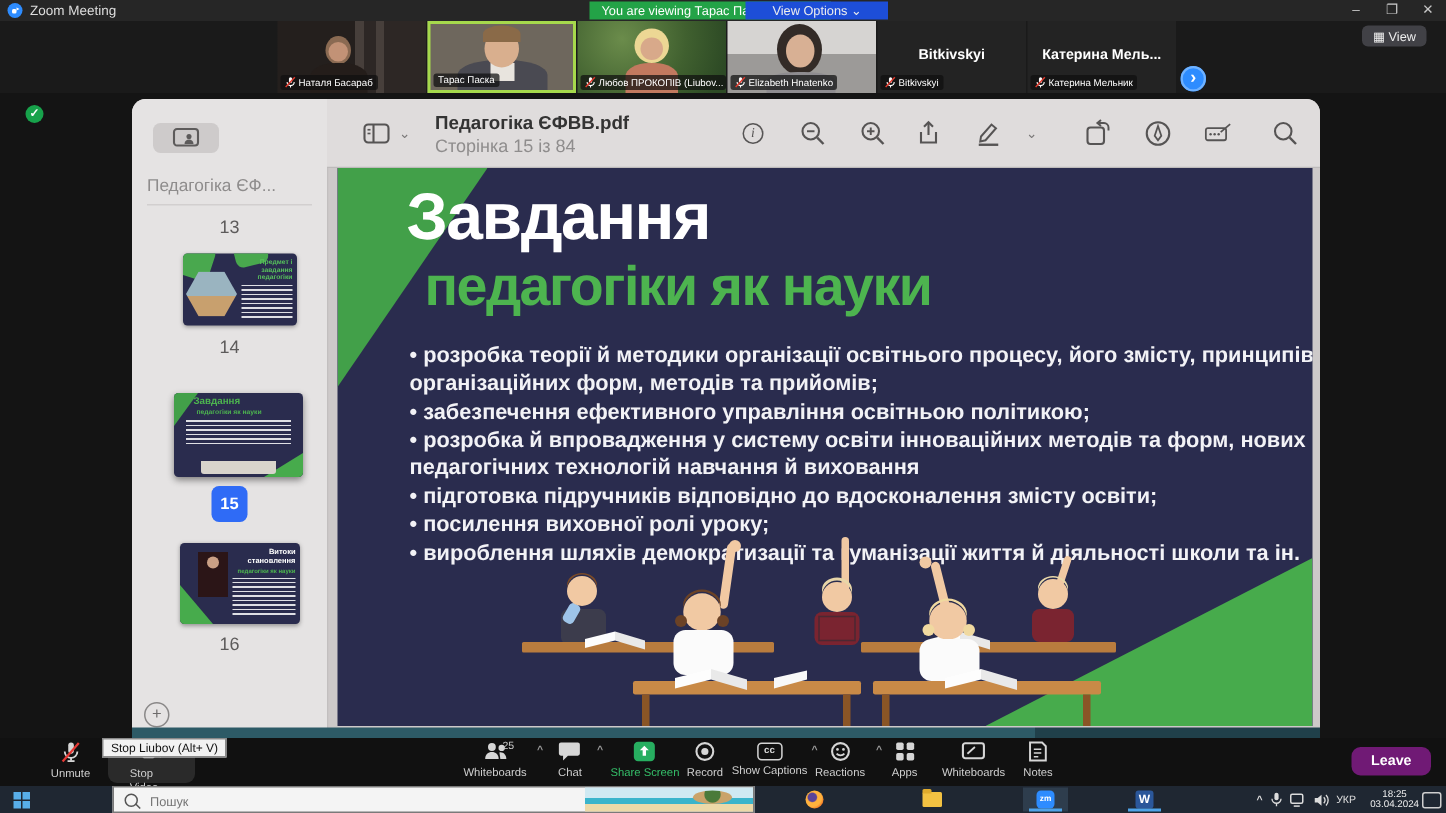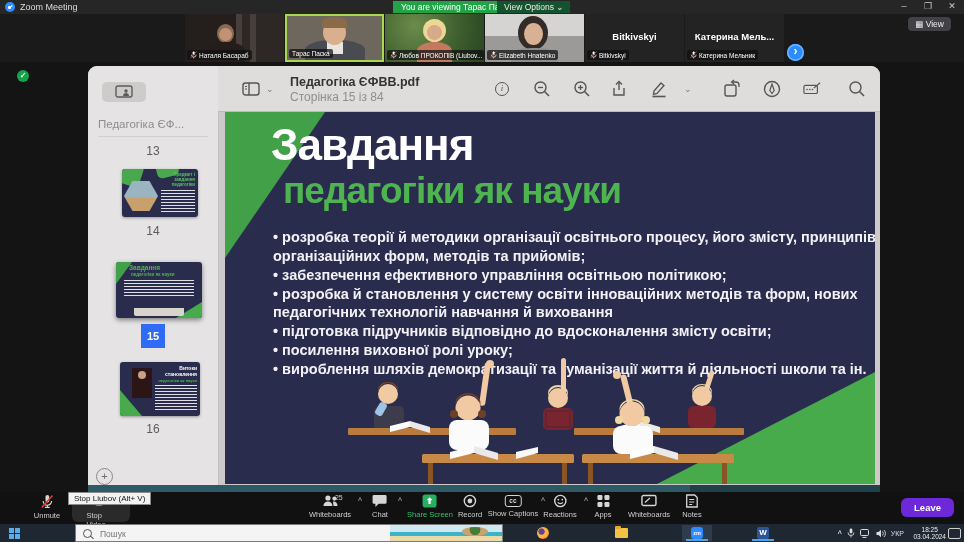--- a/index.html
+++ b/index.html
@@ -6,21 +6,21 @@
   body{width:964px;height:542px;position:relative;overflow:hidden;background:#141414;
        font-family:"Liberation Sans",sans-serif;-webkit-font-smoothing:antialiased;}
   .abs{position:absolute;}
   
   #titlebar{left:0;top:0;width:964px;height:14px;background:#262626;color:#ddd;font-size:9px;}
   #zoom-app-icon{left:5px;top:2px;width:10px;height:10px;border-radius:50%;background:#2d8cff;}
   #zoom-app-icon::after{content:"";position:absolute;left:2.5px;top:3.5px;width:3.5px;height:3px;background:#fff;border-radius:1px;}
   #zoom-app-icon::before{content:"";position:absolute;left:6.2px;top:3.2px;border:1.8px solid transparent;border-left:2.6px solid #fff;}
   #tb-title{left:20px;top:2px;}
   #tb-banner{left:393px;top:1px;height:12px;line-height:12px;padding:0 8px;background:#23a347;color:#fff;font-size:8.5px;}
-  #tb-viewopts{left:497px;top:1px;height:12px;line-height:12px;padding:0 7px;background:#14532d;color:#eee;font-size:8.5px;cursor:default;}
+  #tb-viewopts{left:497px;top:1px;height:12px;line-height:12px;padding:0 18px;background:#1d4ed8;color:#eee;font-size:8.5px;cursor:default;}
   .winctl{top:1px;color:#c9c9c9;font-size:9px;width:16px;text-align:center;}
   
   #strip{left:0;top:14px;width:964px;height:48px;background:#1a1a1a;}
   .tile{position:absolute;top:0;width:99px;height:48px;background:#232323;overflow:hidden;box-sizing:border-box;}
   .tile .nm{position:absolute;left:2px;bottom:2px;display:flex;align-items:center;gap:2px;background:rgba(15,15,15,.72);
             color:#fff;font-size:6.5px;padding:1px 3px;border-radius:2px;max-width:91px;white-space:nowrap;overflow:hidden;}
   .center-nm{position:absolute;left:0;right:0;top:17px;text-align:center;color:#fff;font-size:9.5px;font-weight:bold;}
   .micoff{flex:0 0 auto;}
   .t1{background:linear-gradient(90deg,#241f1d 0 52%,#473f3b 52% 58%,#2d2725 58% 66%,#473f3b 66% 72%,#2d2725 72% 100%);}
   .t2{border:2px solid #a6d94c;background:#6e675d;}
@@ -36,21 +36,21 @@
   
   #pdfwin{left:88px;top:66px;width:792px;height:424px;background:#cdc9c9;border-radius:9px 9px 0 0;}
   #sidebar{left:0;top:0;width:130px;height:424px;background:#e5e3e3;border-radius:9px 0 0 0;border-right:1px solid #c2bfbf;}
   #sb-toggle{left:14px;top:16px;width:44px;height:20px;background:#cecbcb;border-radius:5px;}
   #sb-toggle svg{position:absolute;left:13px;top:3px;}
   #sb-header{left:10px;top:52px;width:110px;color:#8e8c8c;font-size:11.5px;white-space:nowrap;overflow:hidden;border-bottom:1px solid #d2cfcf;padding-bottom:6px;}
   .pgnum{width:130px;text-align:center;color:#5d5b5b;font-size:12px;}
   .thumb{background:#2a2c4e;border-radius:3px;box-shadow:0 1px 3px rgba(0,0,0,.35);overflow:hidden;}
   .bars{background:repeating-linear-gradient(180deg,rgba(255,255,255,.85) 0 1px,transparent 1px 3px);}
   #pg15-badge{top:258px;left:0;width:130px;text-align:center;}
-  #pg15-badge span{display:inline-block;background:#2f6bf6;color:#fff;font-size:11px;font-weight:bold;padding:6px 6px;border-radius:0;}
+  #pg15-badge span{display:inline-block;background:#2f6bf6;color:#fff;font-size:11px;font-weight:bold;padding:6px 6px;border-radius:5px;}
   #add-page{left:8px;top:402px;width:15px;height:15px;border:1.3px solid #8a8888;border-radius:50%;color:#6d6b6b;
             font-size:11px;line-height:14px;text-align:center;}
   
   #pdftb{left:130px;top:0;width:662px;height:46px;background:#dfdcdc;border-radius:0 9px 0 0;border-bottom:1px solid #bdbaba;box-sizing:border-box;}
   #pdf-title{left:72px;top:9px;font-size:12.5px;font-weight:bold;color:#333;}
   #pdf-page{left:72px;top:24px;font-size:12px;color:#8f8d8d;}
   .ticon{top:14px;width:18px;height:18px;}
   .chev{color:#7a7878;font-size:9px;top:18px;}
   .icon-circle{box-sizing:border-box;width:14px;height:14px;border:1.4px solid #565454;border-radius:50%;color:#565454;
                font-size:9px;font-style:italic;font-family:"Liberation Serif",serif;text-align:center;line-height:11px;}
@@ -65,21 +65,21 @@
   #kids{left:50%;bottom:0;transform:translateX(-50%);}
   
   #tealstrip{left:88px;top:485px;width:792px;height:7px;background:linear-gradient(90deg,#2d5a66 0 76%,#20404a 76% 100%);}
   
   #zbar{left:0;top:492px;width:964px;height:32px;background:#111;}
   .zbtn{position:absolute;top:2px;display:flex;flex-direction:column;align-items:center;gap:2px;color:#cfcfcf;font-size:7.5px;transform:translateX(-50%);}
   .zbtn svg{display:block;}
   .zchev{position:absolute;top:5px;color:#9a9a9a;font-size:7px;font-weight:bold;}
   #stopvideo-wrap{position:absolute;left:72px;top:1px;width:58px;height:29px;background:#2a2a2a;border-radius:6px;}
   #tooltip{left:68px;top:0px;background:#f2f2f2;border:1px solid #8a8a8a;color:#111;font-size:8px;padding:1px 5px;z-index:5;white-space:nowrap;}
-  #leave-btn{right:10px;top:6px;height:19px;line-height:19px;padding:0 13px;background:#6d28d9;border-radius:6px;color:#fff;font-weight:bold;font-size:9.5px;}
+  #leave-btn{right:10px;top:6px;height:19px;line-height:19px;padding:0 13px;background:#701a75;border-radius:6px;color:#fff;font-weight:bold;font-size:9.5px;}
   #pcount{position:absolute;left:26px;top:0;font-size:7px;color:#cfcfcf;}
   .ccbox{box-sizing:border-box;width:17px;height:12px;border:1.3px solid #d6d6d6;border-radius:3px;color:#d6d6d6;
          font-size:6.5px;font-weight:bold;text-align:center;line-height:10px;}
   
   #taskbar{left:0;top:524px;width:964px;height:26px;background:#1f2732;color:#e8e8e8;}
   #start{left:0;top:0;width:28px;height:18px;display:flex;align-items:center;justify-content:center;}
   #start .sq{display:grid;grid-template-columns:5px 5px;grid-template-rows:5px 5px;gap:1px;}
   #start .sq i{background:#58aee8;}
   #searchbox{left:75px;top:0;width:428px;height:18px;background:#f4f4f4;border:1px solid #7a7a7a;box-sizing:border-box;}
   #searchbox input{position:absolute;left:22px;top:1px;width:250px;height:14px;border:0;background:transparent;
@@ -306,21 +306,21 @@
   </div>
 
   <div id="slide" class="abs">
     <div id="gr-tl" class="abs"></div>
     <div id="gr-br" class="abs"></div>
     <div id="slide-title" class="abs">Завдання</div>
     <div id="slide-subtitle" class="abs">педагогіки як науки</div>
     <ul id="bullets" class="abs">
       <li>розробка теорії й методики організації освітнього процесу, його змісту, принципів, організаційних форм, методів та прийомів;</li>
       <li>забезпечення ефективного управління освітньою політикою;</li>
-      <li>розробка й становлення у систему освіти інноваційних методів та форм, нових педагогічних технологій навчання й виховання</li>
+      <li>розробка й впровадження у систему освіти інноваційних методів та форм, нових педагогічних технологій навчання й виховання</li>
       <li>підготовка підручників відповідно до вдосконалення змісту освіти;</li>
       <li>посилення виховної ролі уроку;</li>
       <li>вироблення шляхів демократизації та гуманізації життя й діяльності школи та ін.</li>
     </ul>
     <svg id="kids" class="abs" width="440" height="128" viewBox="0 0 440 128">
 
       <g>
         <rect x="44" y="50" width="30" height="24" rx="5" fill="#3c3c4c"></rect>
         <rect x="47" y="46" width="8" height="14" rx="3" fill="#9ec4e8" transform="rotate(30 51 53)"></rect>
         <circle cx="58" cy="38" r="10" fill="#f1c9a3"></circle>

